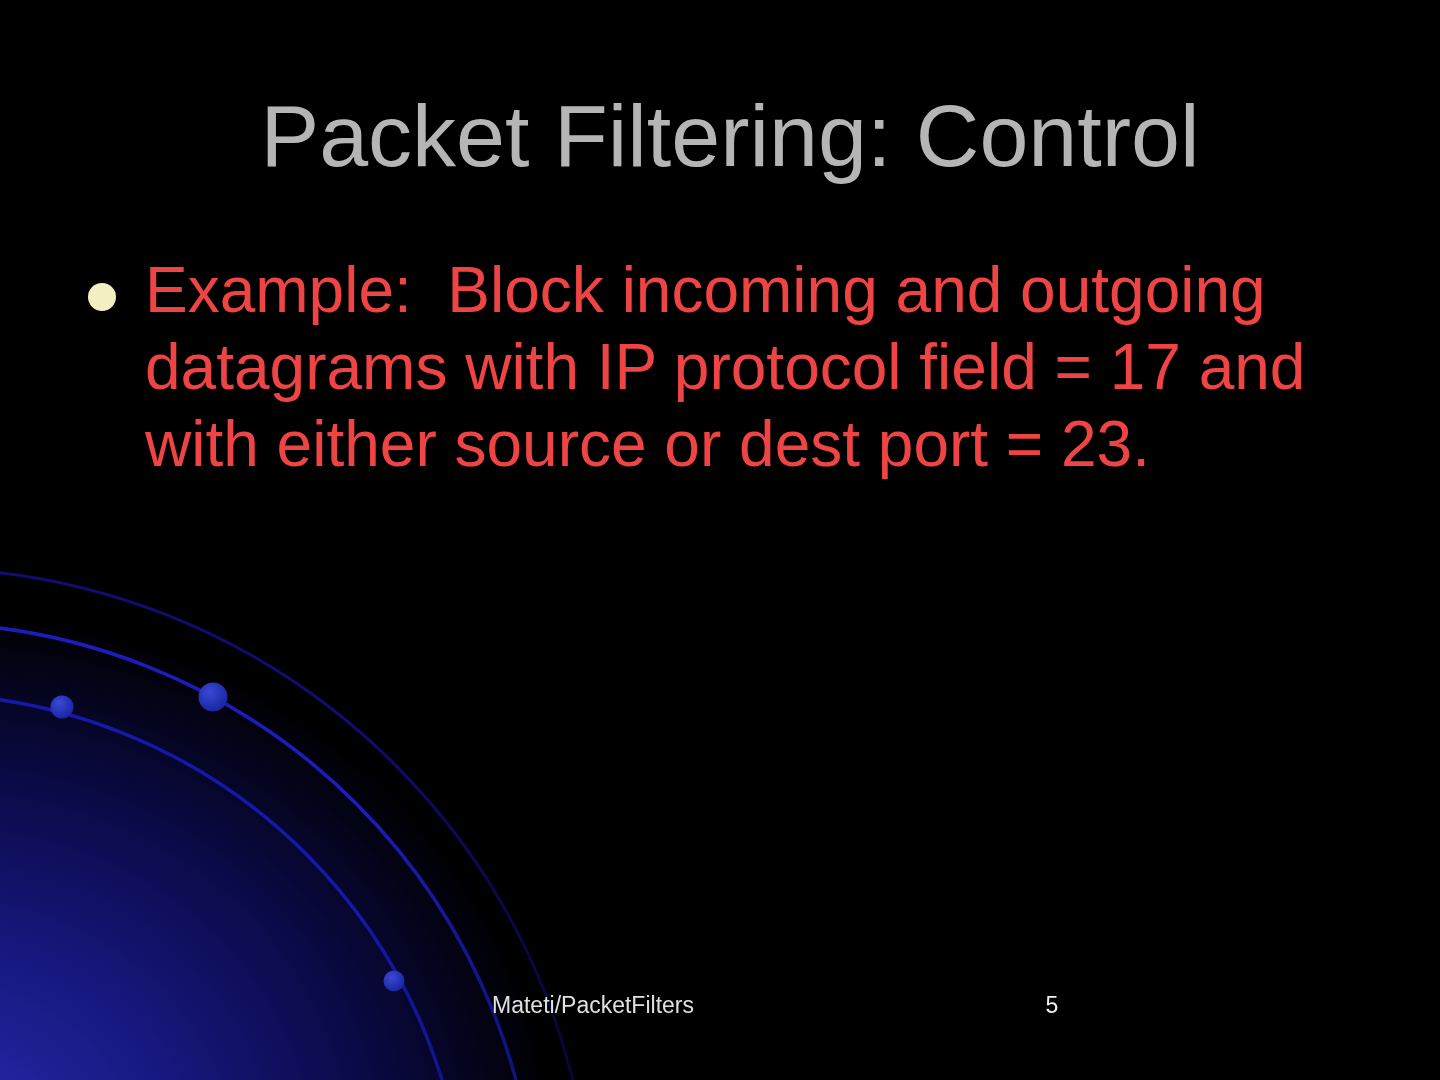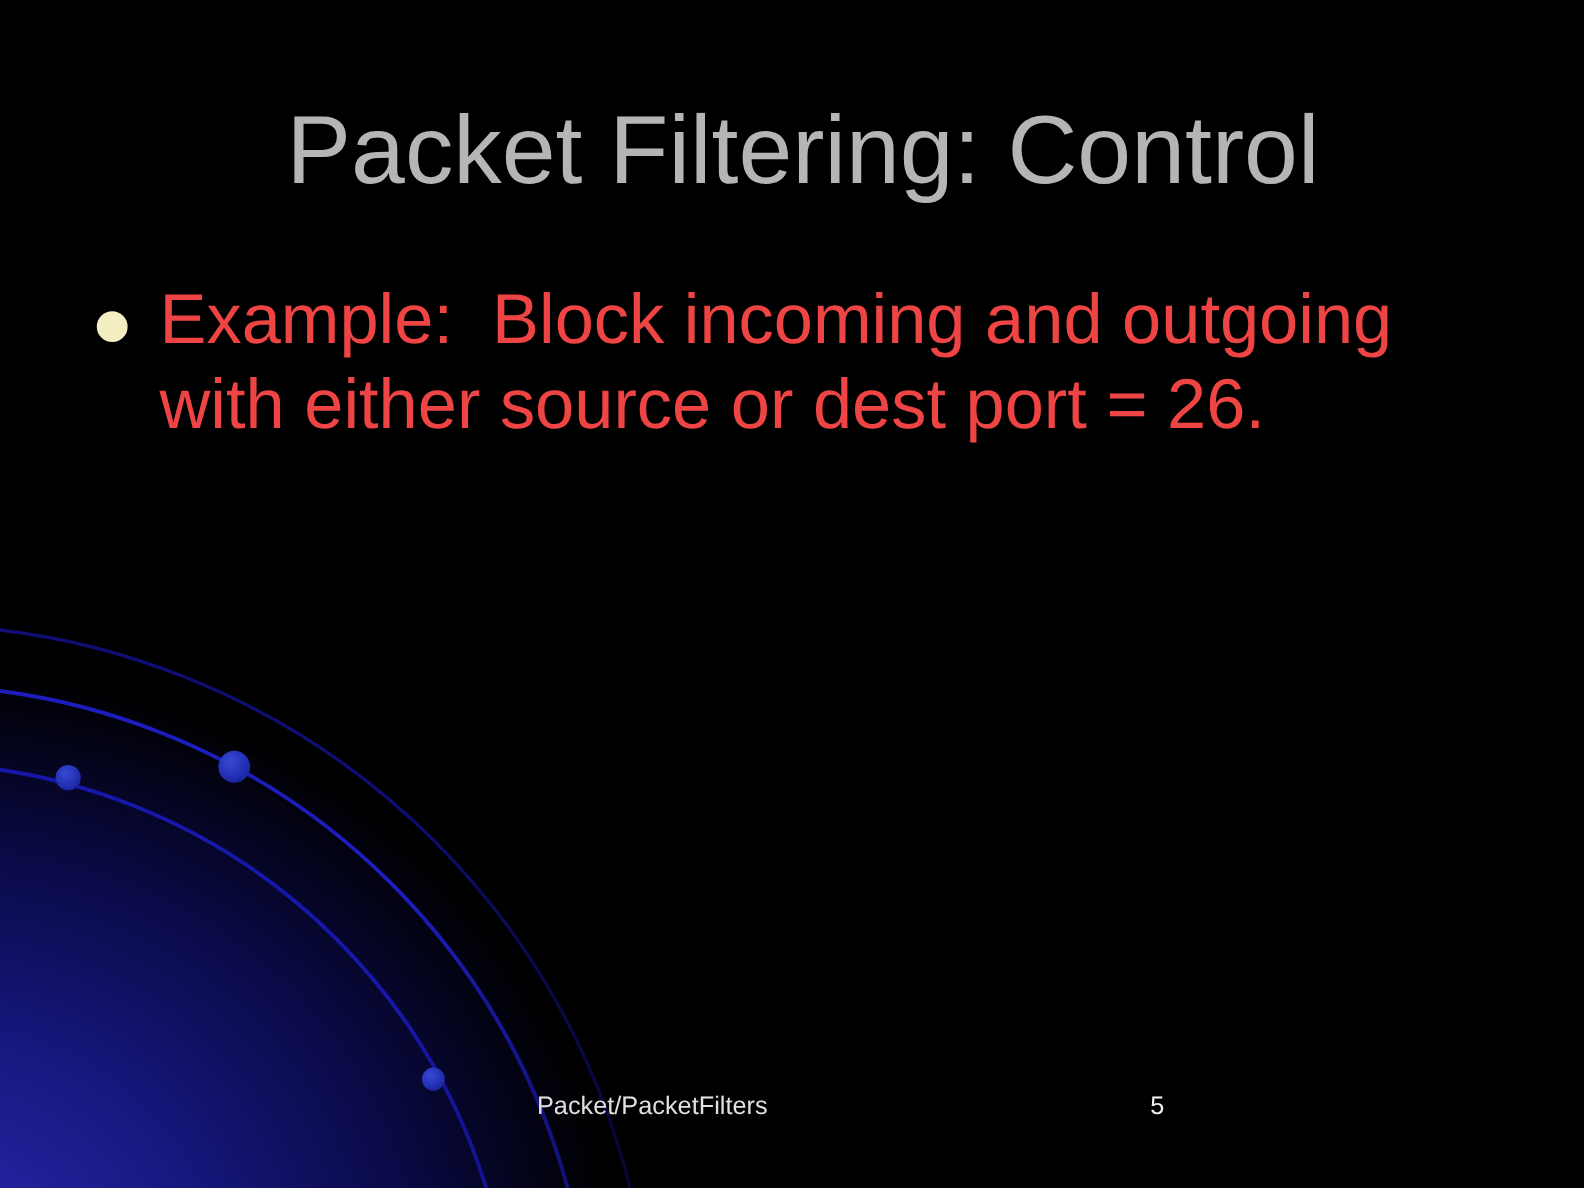--- a/index.html
+++ b/index.html
@@ -129,22 +129,23 @@
     </g>
   </svg>
 
   <div class="title">Packet Filtering: Control</div>
 
   <div class="content">
     <div class="bullet-item">
       <span class="bullet-marker"></span>
       <div class="bullet-text">
         <div class="bullet-line">Example:  Block incoming and outgoing</div>
-        <div class="bullet-line">with either source or dest port = 26.</div>
+        <div class="bullet-line">datagrams with IP protocol field = 17 and</div>
+        <div class="bullet-line">with either source or dest port = 23.</div>
       </div>
     </div>
   </div>
 
-  <div class="footer-text">Packet/PacketFilters</div>
+  <div class="footer-text">Mateti/PacketFilters</div>
 
   <div class="page-number">5</div>
 
 </div>
 
 </body></html>

